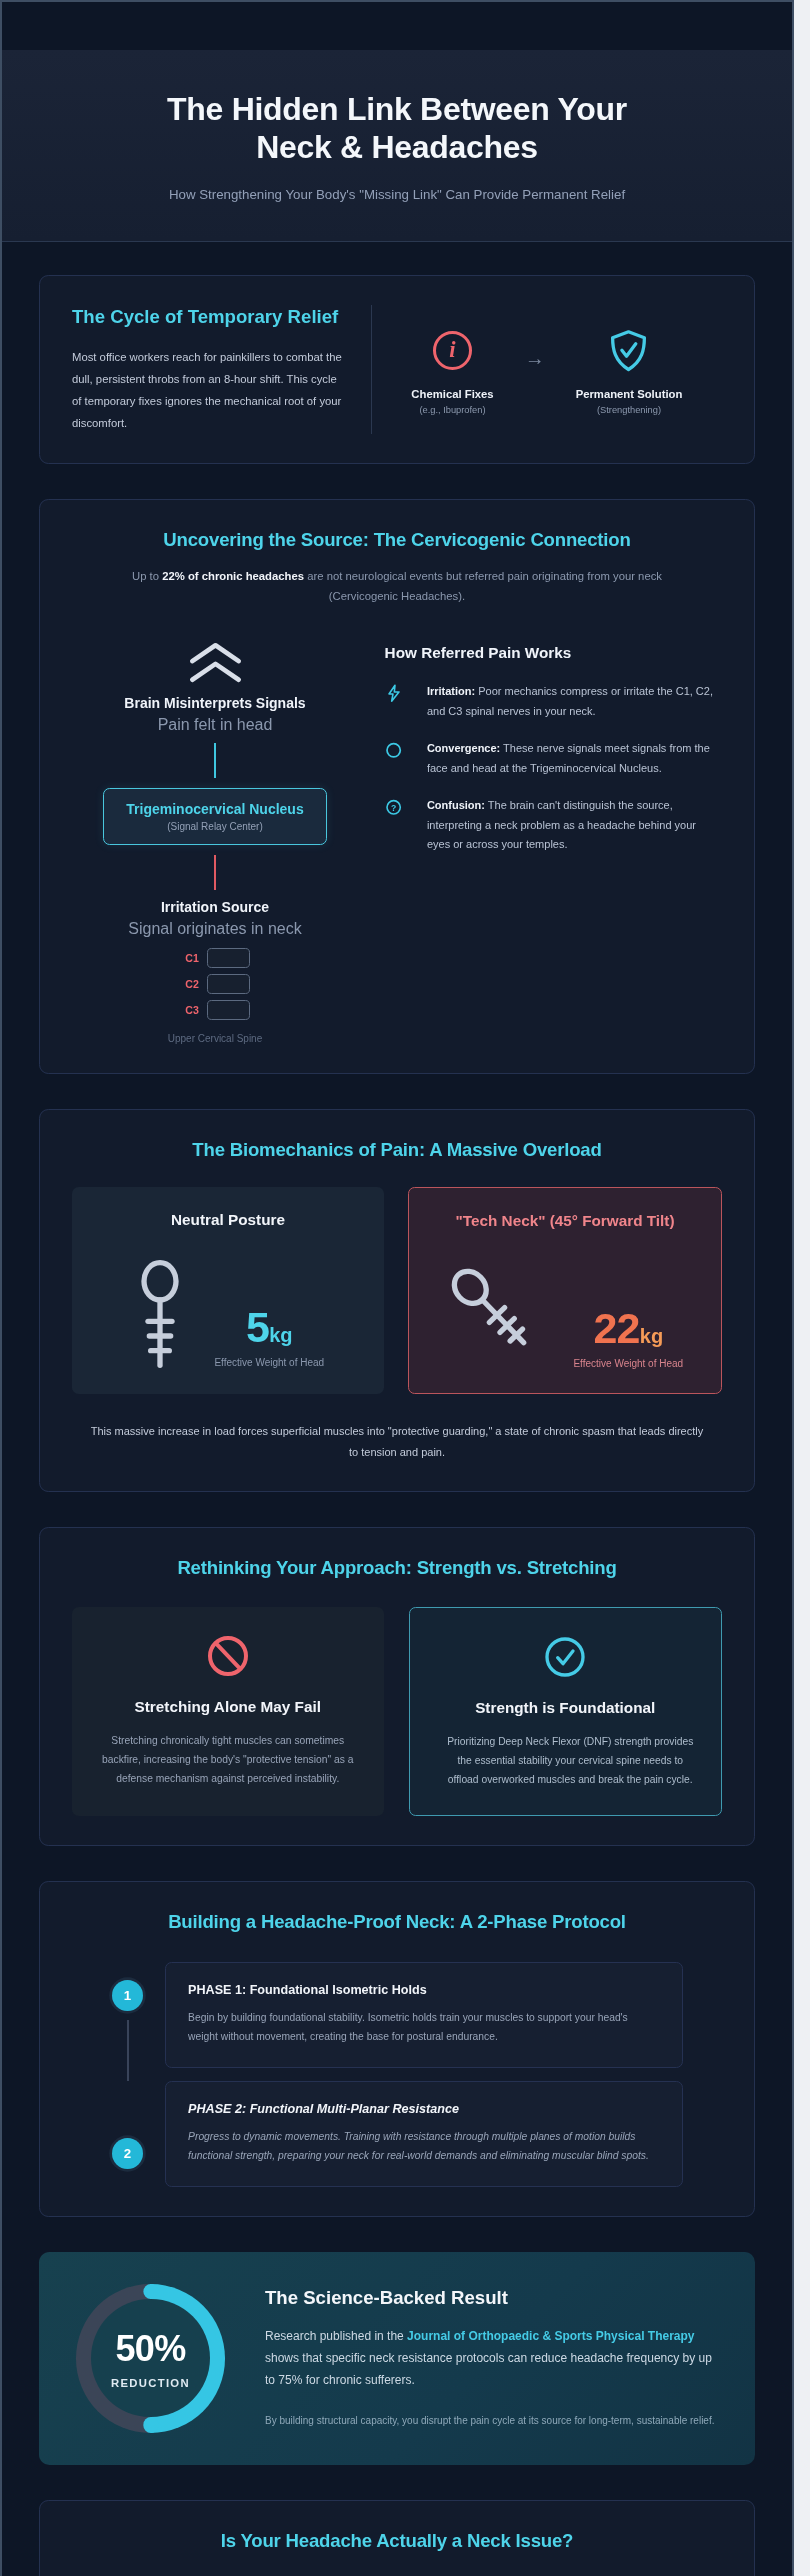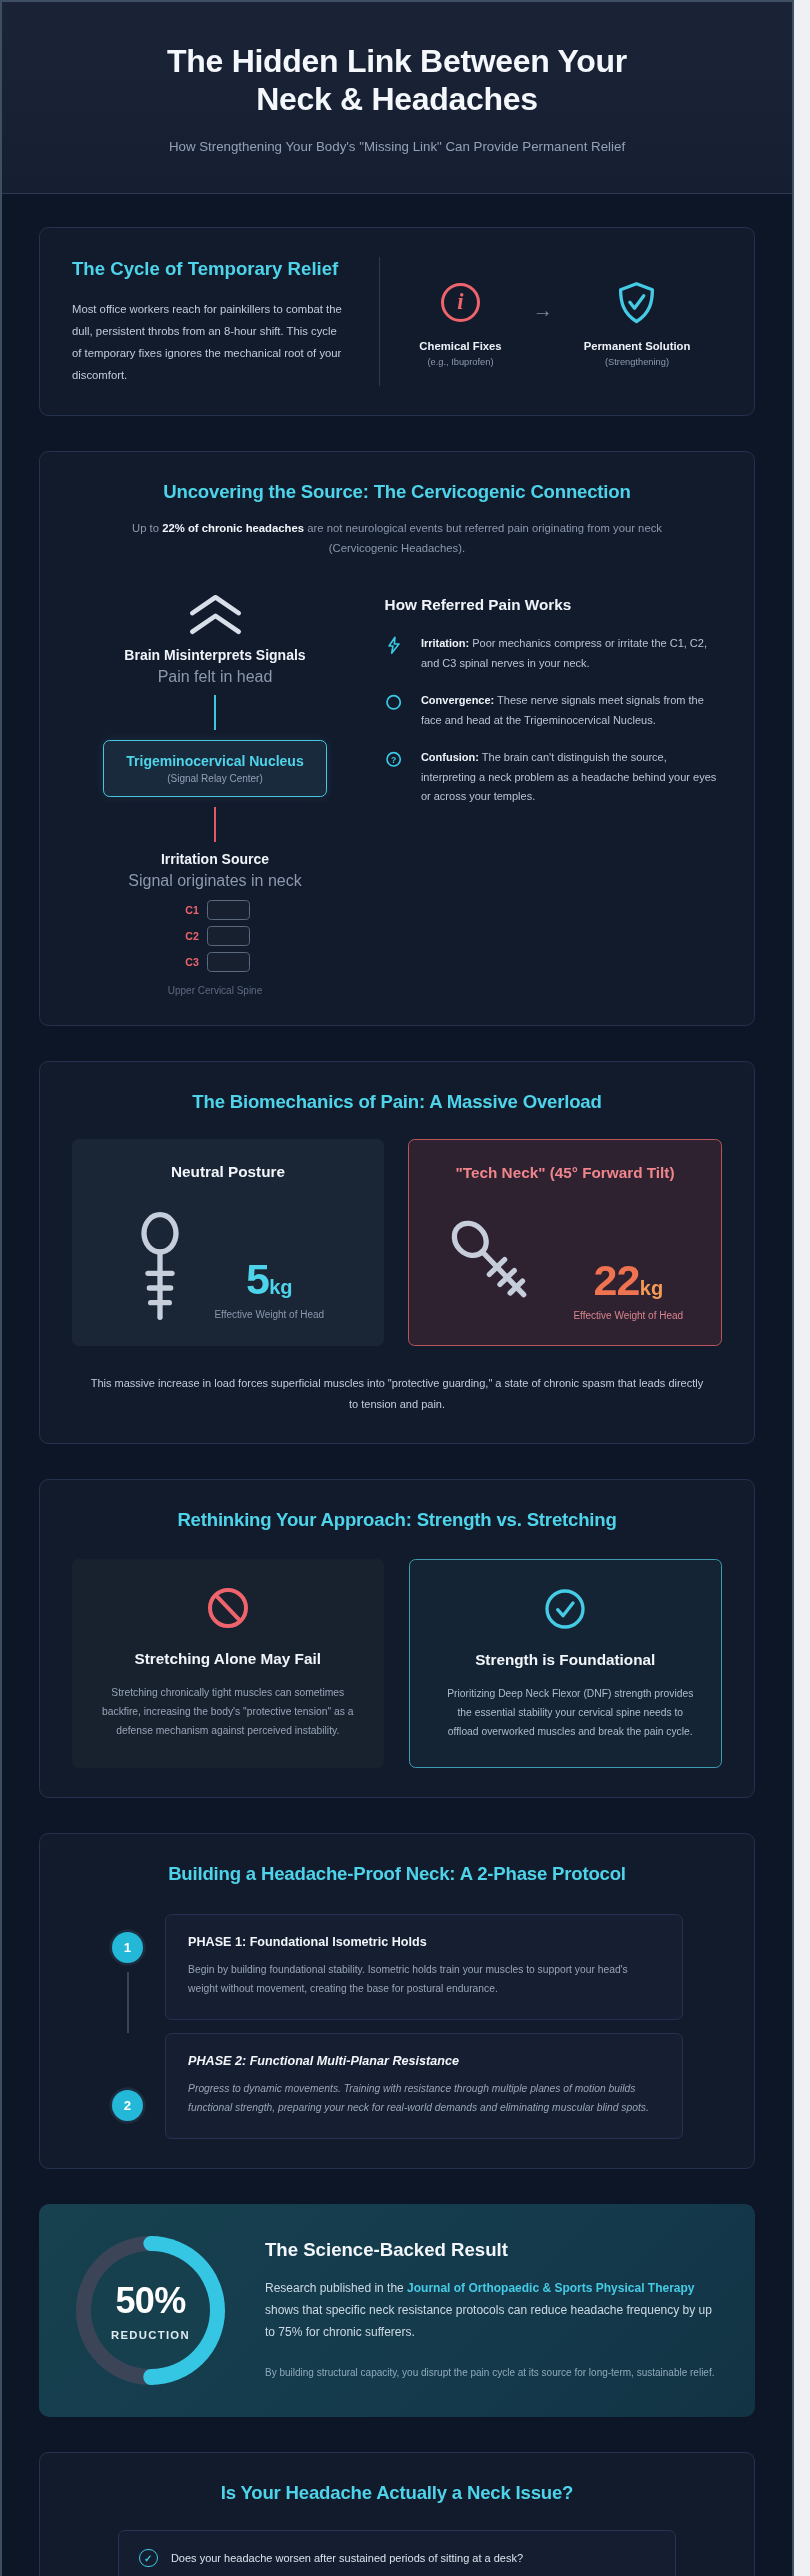--- a/index.html
+++ b/index.html
@@ -3,33 +3,33 @@
 <meta charset="utf-8">
 <style>
   * { margin:0; padding:0; box-sizing:border-box; }
   html,body { background:#eef0f3; }
   body { font-family:"Liberation Sans", sans-serif; width:810px; }
 
   .frame { width:794px; border:2.7px solid #3e4e63; background:#0d1626; }
 
   
   .hero { background:linear-gradient(180deg,#1b2437 0%,#161f31 100%); text-align:center;
-          padding:41px 26.6px 39px 26.6px; border-bottom:0.7px solid #2a3850; }
+          padding:41px 26.6px 39px 26.6px; border-bottom:0.7px solid #2a3850;margin-top:48px; }
   .hero h1 { color:#f4f7fb; font-size:32px; line-height:1.18; letter-spacing:-0.3px; font-weight:bold; }
   .hero .sub { margin-top:20px; color:#93a0b8; font-size:13.3px; }
 
   
   .main { padding:33px 37px 0 37px; }
   .card-section { background:#121b2c; border:0.7px solid #243150; border-radius:9.3px;
                   padding:29px 32px; margin-bottom:35px; }
   .sec-heading { color:#4ed4ea; font-size:18.6px; font-weight:bold; letter-spacing:-0.2px; }
   .sec-heading.center { text-align:center; }
 
   
-  .cycle-grid { display:flex; align-items:stretch; gap:8px; }
+  .cycle-grid { display:flex; align-items:stretch; gap:0; }
   .cycle-left { width:46%; padding-right:29px; }
   .cycle-left h2 { color:#4ed4ea; font-size:18.6px; font-weight:bold; line-height:1.3; max-width:279px;}
   .cycle-left p { margin-top:17.3px; color:#c3cbda; font-size:11.3px; line-height:1.95; }
   .cycle-divider { width:0.7px; background:#2b3850; }
   .cycle-right { flex:1; display:flex; align-items:center; justify-content:center; gap:31px; padding-top:5.3px;}
   .fix-col { text-align:center; }
   .fix-col .ic { height:44px; display:flex; align-items:center; justify-content:center; margin-bottom:14.6px; }
   .info-circle { width:39px; height:39px; border:3.3px solid #ef646c; border-radius:50%;
                  display:flex; align-items:center; justify-content:center;
                  color:#ef646c; font-size:22.6px; font-weight:bold; font-style:italic;
@@ -54,21 +54,21 @@
   .nucleus-box .t { color:#4ed4ea; font-size:14px; font-weight:bold; }
   .nucleus-box .s { color:#93a0b6; font-size:10px; margin-top:4.6px; }
   .vertebrae { margin-top:9.3px; display:flex; flex-direction:column; gap:6px;justify-content:flex-end; }
   .v-row { display:flex; align-items:center; gap:8px; justify-content:center; }
   .v-label { color:#ef646c; font-size:10.6px; font-weight:bold; width:18.6px; text-align:right; }
   .v-box { width:43px; height:20px; border:1px solid #5c6a80; border-radius:4.6px; background:#17202f; }
   .spine-label { color:#5d6a81; font-size:10px; margin-top:13.3px; }
 
   .how { flex:1; padding-top:2.7px; }
   .how h3 { color:#f0f4fa; font-size:15.3px; font-weight:bold; margin-bottom:20px; }
-  .how-item { display:flex; gap:19px; margin-bottom:17.3px;justify-content:center; }
+  .how-item { display:flex; gap:25px; margin-bottom:17.3px;justify-content:center; }
   .how-ic { flex:0 0 17.3px; padding-top:2px; }
   .how-text { color:#b9c3d4; font-size:11px; line-height:1.8; }
   .how-text b { color:#f0f4fa; }
 
   
   .bio-cards { display:flex; gap:24px; margin-top:26.6px; }
   .bio-card { flex:1; border-radius:6.6px; padding:24px 22.6px 20px 22.6px; text-align:center; position:relative;}
   .bio-card.neutral { background:#1a2636; }
   .bio-card.tech { background:#2e2130; border:1px solid #bb555c; }
   .bio-title { font-size:15.3px; font-weight:bold; }

